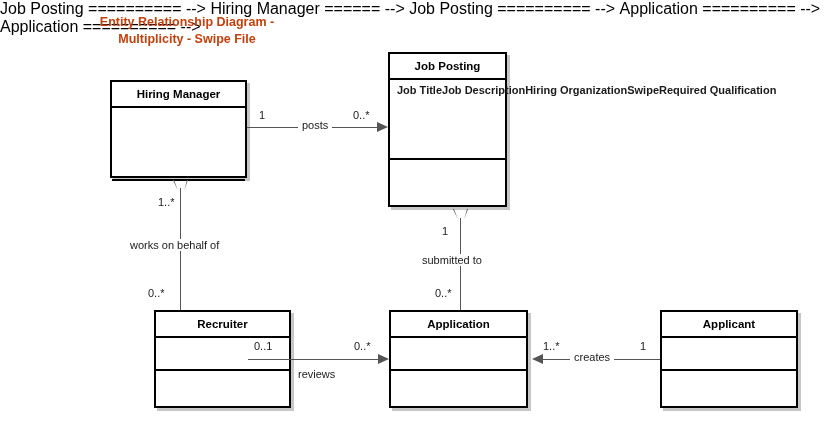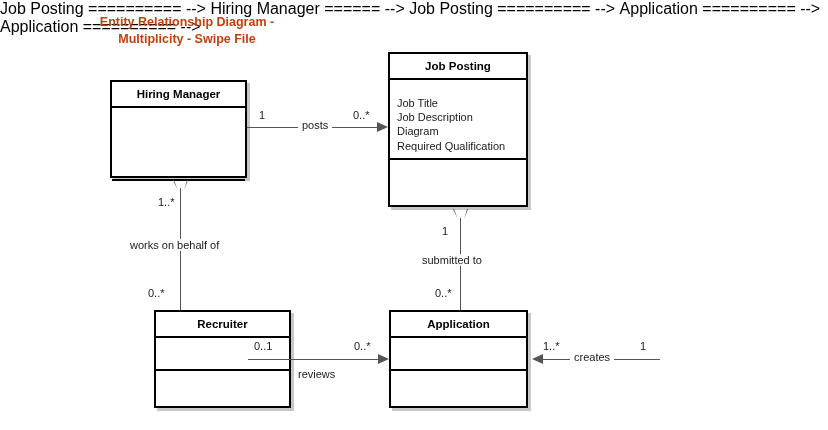--- a/index.html
+++ b/index.html
@@ -50,24 +50,25 @@
     display: flex;
     align-items: center;
     justify-content: center;
     border-bottom: 2px solid #000000;
     height: 26px;
     flex: 0 0 26px;
   }
   .entity-attrs {
     box-sizing: border-box;
     border-bottom: 2px solid #000000;
-    padding: 16px 0 3px 7px;
+    padding: 3px 0 3px 7px;
     display: flex;
-    flex-direction: column;
+    flex-direction: row;
     justify-content: flex-start;
+    font-weight: bold;
   }
   .entity-attrs.empty-mid {
     flex: 0 0 33px;
   }
   .entity-attrs.filled {
     flex: 0 0 80px;
   }
   .attr {
     font-size: 11px;
     color: #1a1a1a;
@@ -142,46 +143,52 @@
 Multiplicity - Swipe File</div>
 
   
   <div class="entity" style="left:110px; top:80px; width:137px; height:98px;gap:40px;">
     <div class="entity-name">Hiring Manager</div>
     <div class="entity-attrs empty-mid"></div>
     <div class="entity-ops"></div>
   </div>
 
   
-  <div class="entity" style="left:388px; top:52px; width:140px; height:155px;">
+  <div class="entity" style="left:388px; top:52px; width:119px; height:155px;">
     <div class="entity-name">Job Posting</div>
     <div class="entity-attrs filled">
       <div class="attr">Job Title</div>
       <div class="attr">Job Description</div>
-      <div class="attr">Diagram</div>
+      <div class="attr">Hiring Organization</div>
+      <div class="attr">Swipe</div>
       <div class="attr">Required Qualification</div>
     </div>
     <div class="entity-ops"></div>
   </div>
 
   
   <div class="entity" style="left:110px; top:310px; width:137px; height:98px;margin-left:44px;">
     <div class="entity-name">Recruiter</div>
     <div class="entity-attrs empty-mid"></div>
     <div class="entity-ops"></div>
   </div>
 
   
   <div class="entity" style="left:389px; top:310px; width:139px; height:98px;">
     <div class="entity-name">Application</div>
     <div class="entity-attrs empty-mid"></div>
     <div class="entity-ops"></div>
   </div>
 
   
+  <div class="entity" style="left:660px; top:310px; width:138px; height:98px;">
+    <div class="entity-name">Applicant</div>
+    <div class="entity-attrs empty-mid"></div>
+    <div class="entity-ops"></div>
+  </div>
 
    Job Posting ========== --&gt;
   <div class="edge-h" style="left:247px; top:127px; width:131px;"></div>
   <div class="arrow-right" style="left:377px; top:122px;"></div>
   <div class="rel-label" style="left:298px; top:119px;">posts</div>
   <div class="mult-label" style="left:259px; top:109px;">1</div>
   <div class="mult-label" style="left:353px; top:109px;">0..*</div>
 
    Hiring Manager ====== --&gt;
   <div class="edge-v" style="left:180px; top:188px; height:122px;"></div>

